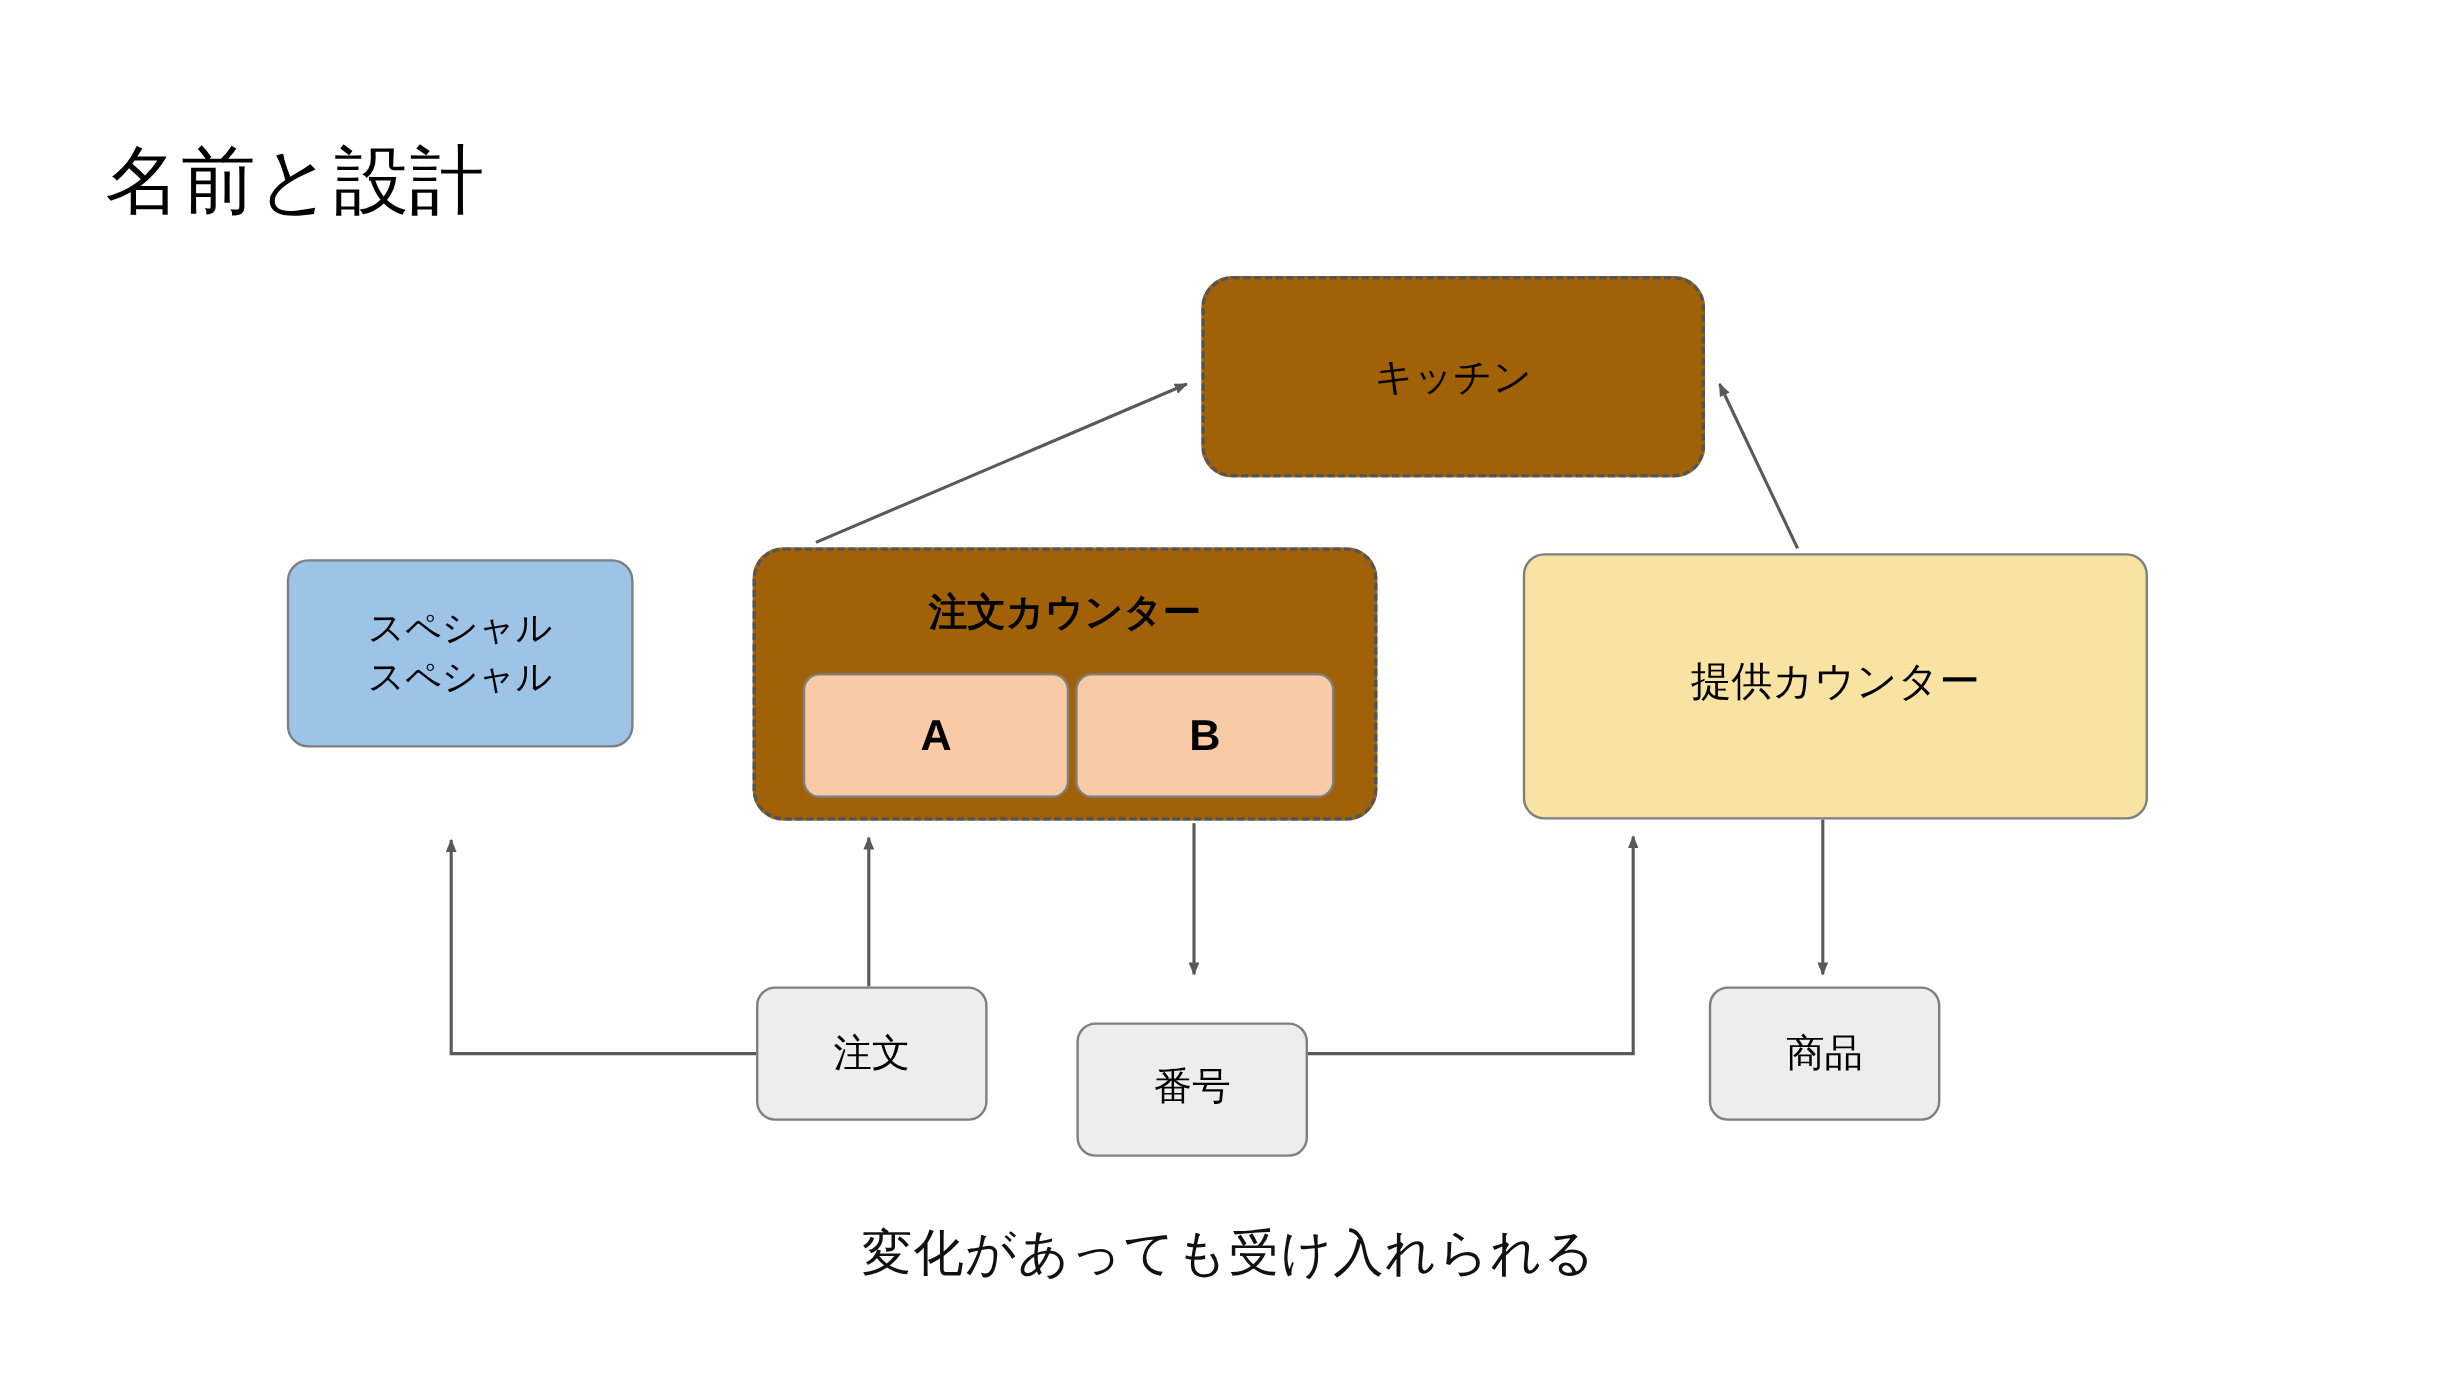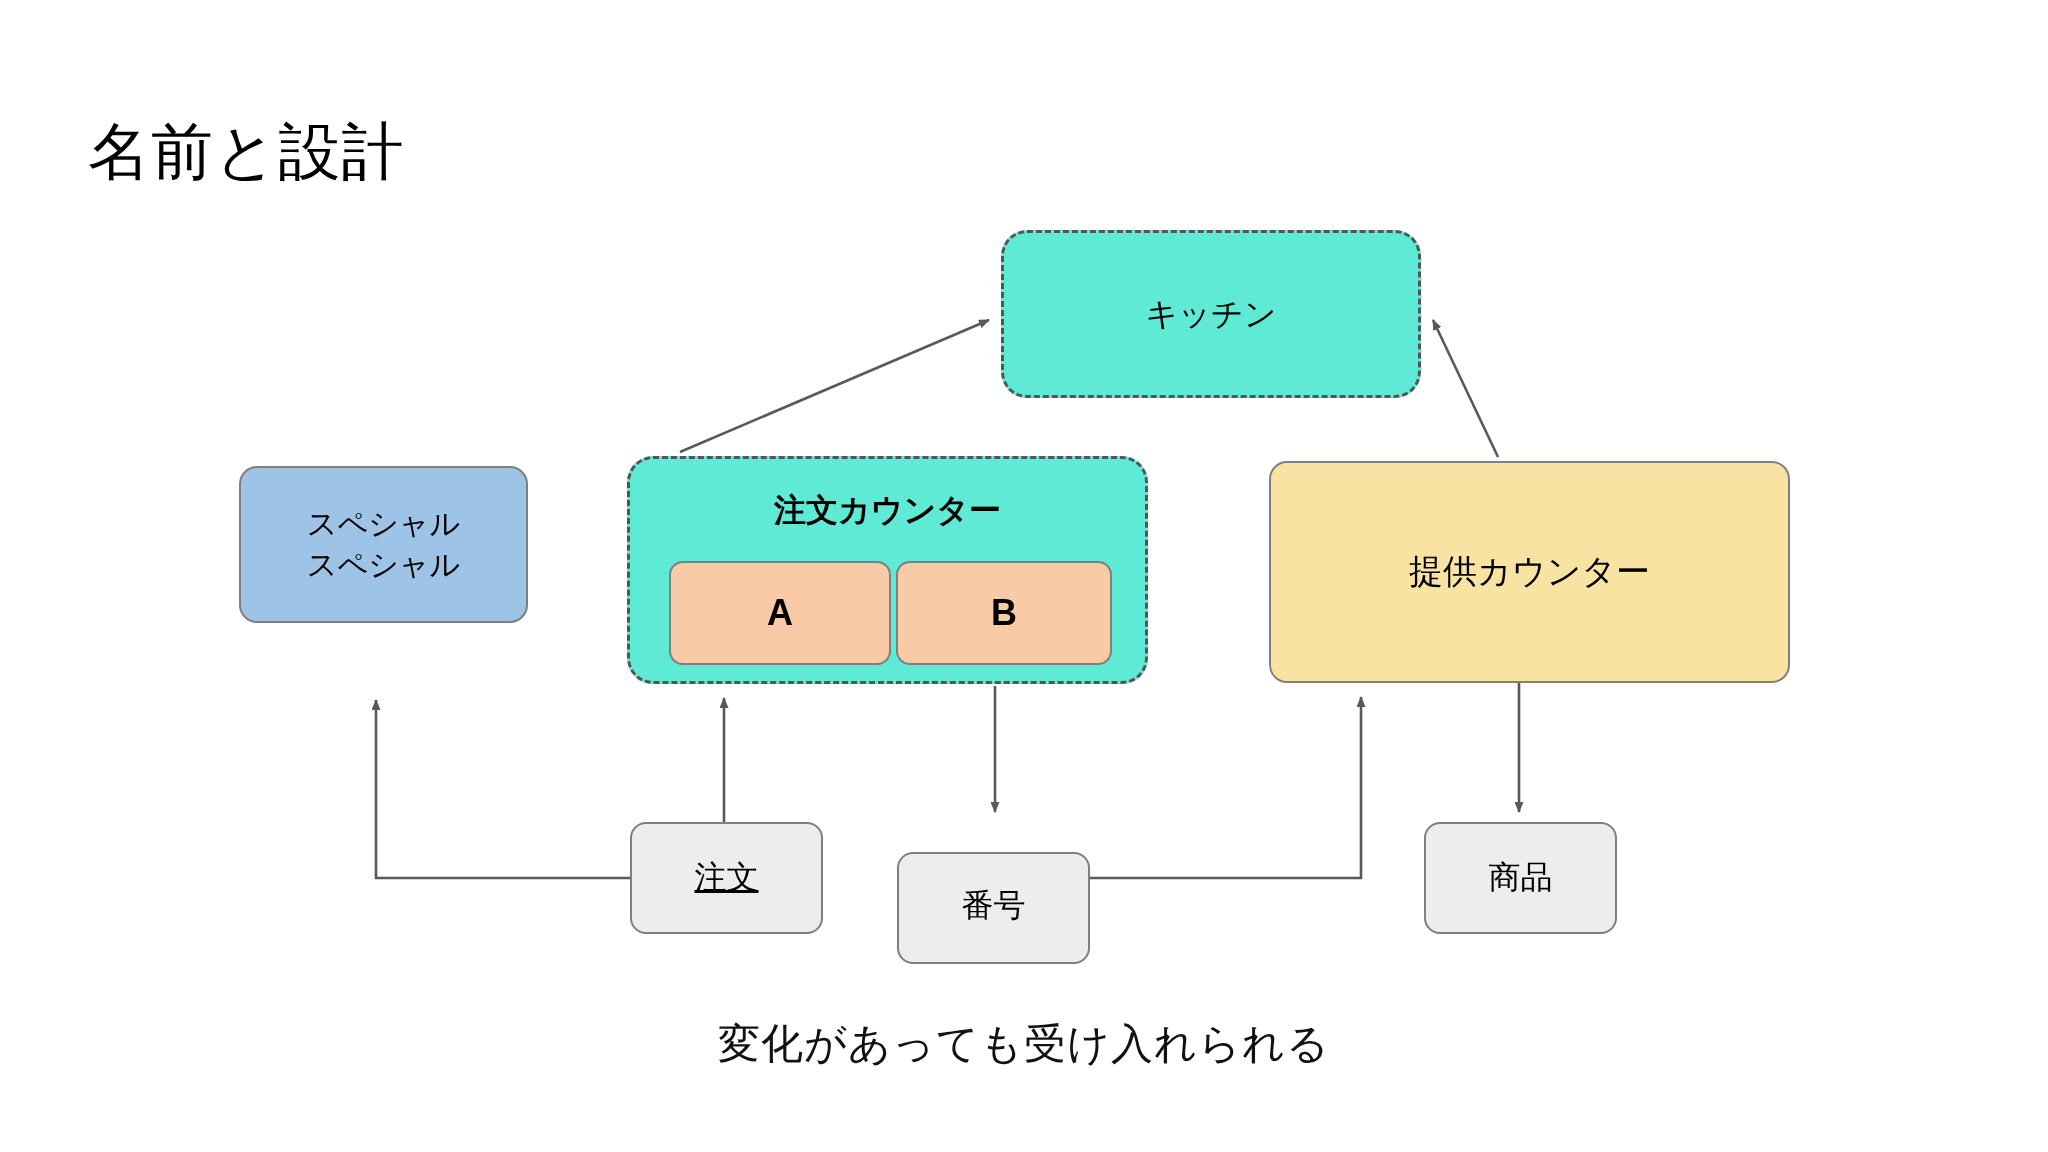--- a/index.html
+++ b/index.html
@@ -72,21 +72,21 @@
     line-height: 1.35;
     color: #000000;
   }
 
   
   .group-box {
     position: absolute;
     box-sizing: border-box;
     border: 3px dashed #555555;
     border-radius: 26px;
-    background: #5eead4;
+    background: #a16207;
   }
 
   .group-label {
     position: absolute;
     left: 0;
     right: 0;
     text-align: center;
     font-size: 32px;
     color: #000000;
   }
@@ -146,34 +146,34 @@
     height: 104px;
   }
 
   #node-service-counter {
     left: 1269px;
     top: 461px;
     width: 521px;
     height: 222px;
     background: #f8e3a3;
     font-size: 34px;
+    font-family: Liberation Mono, monospace;
   }
 
   .leaf-node {
     background: #ededed;
     border: 2px solid #7f7f7f;
     font-size: 32px;
     border-radius: 16px;
   }
   #node-order {
     left: 630px;
     top: 822px;
     width: 193px;
     height: 112px;
-    text-decoration: underline;
   }
   #node-number {
     left: 897px;
     top: 852px;
     width: 193px;
     height: 112px;
     font-family: Liberation Mono, monospace;
   }
   #node-product {
     left: 1424px;

